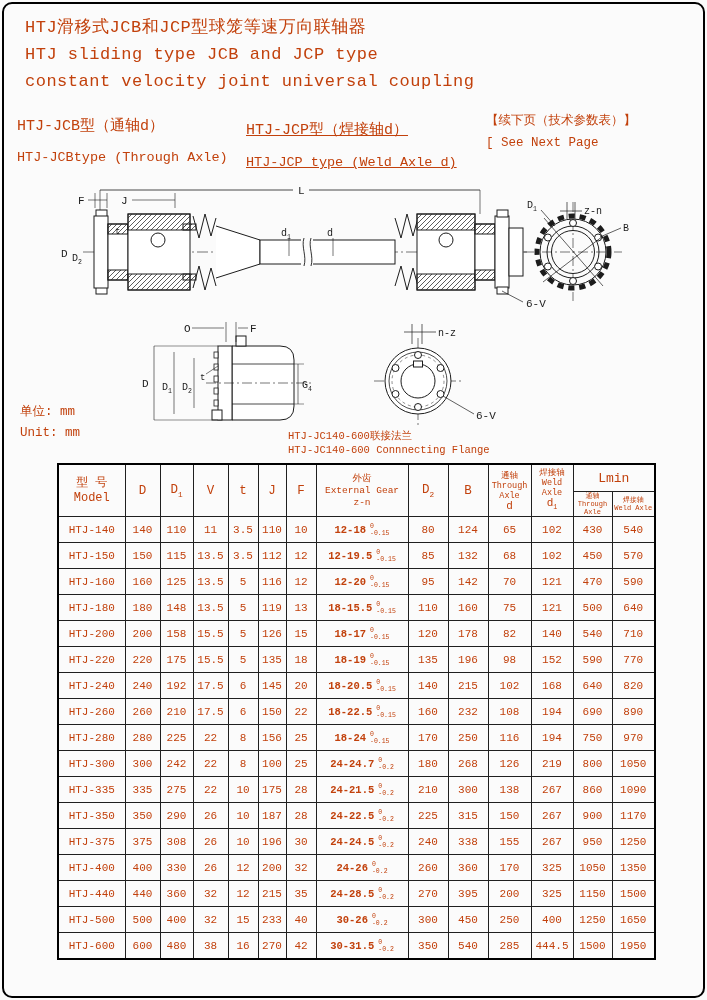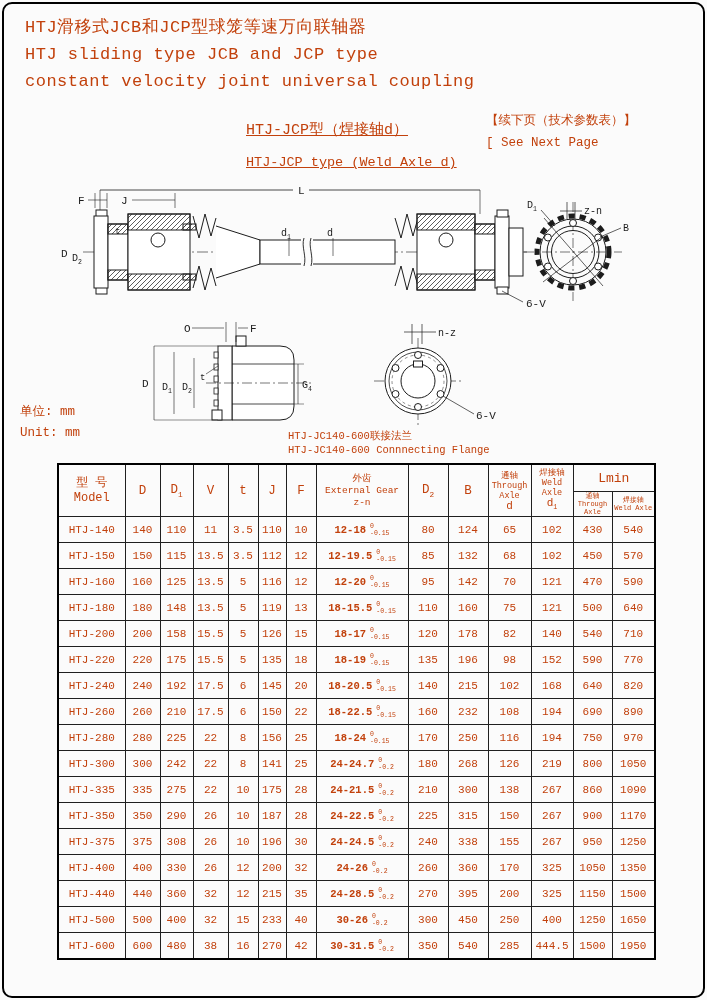--- a/index.html
+++ b/index.html
@@ -48,20 +48,24 @@
 
 <div class="page">
   <div class="frame"></div>
 
   <div class="title-block">
     <div>HTJ滑移式JCB和JCP型球笼等速万向联轴器</div>
     <div>HTJ sliding type JCB and JCP type</div>
     <div>constant velocity joint universal coupling</div>
   </div>
 
+  <div class="type-jcb">
+    <div class="cn">HTJ-JCB型（通轴d）</div>
+    <div class="en">HTJ-JCBtype (Through Axle)</div>
+  </div>
   <div class="type-jcp">
     <div class="cn">HTJ-JCP型（焊接轴d）</div>
     <div class="en">HTJ-JCP type (Weld Axle d)</div>
   </div>
   <div class="type-next">
     <div>【续下页（技术参数表）】</div>
     <div>[ See Next Page</div>
   </div>
 
   <svg class="draw svg-main" width="650" height="136" viewBox="0 0 650 136">
@@ -509,21 +513,21 @@
           <td>194</td>
           <td>750</td>
           <td>970</td>
         </tr>
         <tr>
           <td class="model">HTJ-300</td>
           <td>300</td>
           <td>242</td>
           <td>22</td>
           <td>8</td>
-          <td>141</td>
+          <td>100</td>
           <td>25</td>
           <td class="gear-cell">
             <span class="wrap">
               <span class="zn">24-24.7</span>
               <span class="tol">
                 <span>0</span>
                 <span>-0.2</span>
               </span>
             </span>
           </td>

